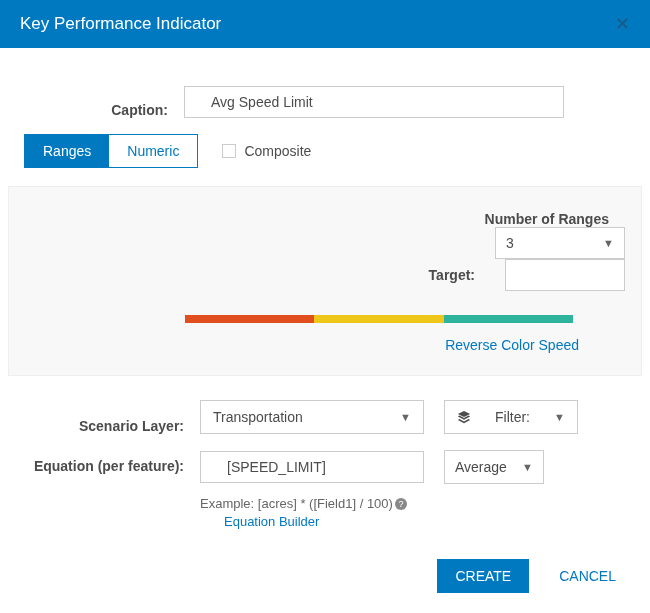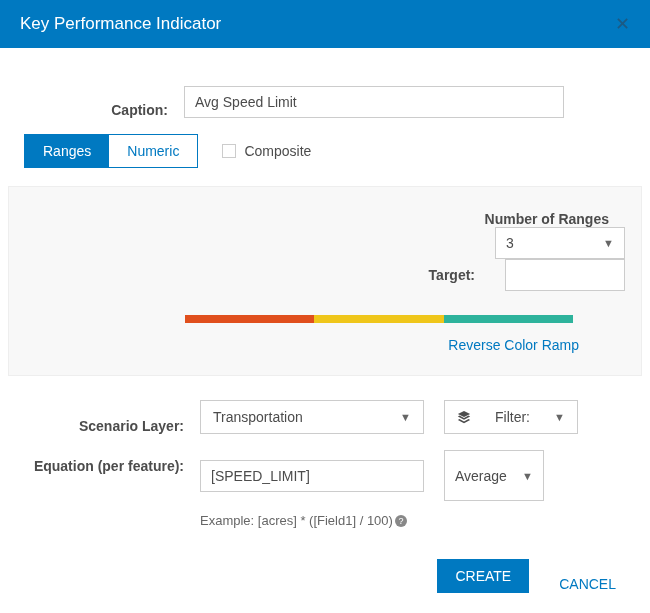--- a/index.html
+++ b/index.html
@@ -51,21 +51,21 @@
     padding-top: 8px;
   }
   .field {
     flex: 1;
     display: flex;
     align-items: center;
   }
   input[type=text] {
     border: 1px solid #ccc;
     height: 32px;
-    padding: 0 10px;
+    padding: 0 26px;
     font-size: 14px;
     color: #4c4c4c;
     background: #fff;
     font-family: inherit;
   }
   .caption-input { width: 380px; }
   .toggle-group {
     display: inline-flex;
     border: 1px solid #0079c1;
   }
@@ -169,21 +169,21 @@
     gap: 24px;
   }
   .filter-icon svg { display:block; }
   .eq-input { width: 224px; }
   .avg-select {
     display: flex;
     align-items: center;
     justify-content: space-between;
     border: 1px solid #ccc;
     background: #fff;
-    height: 51px;
+    height: 34px;
     width: 100px;
     padding: 0 10px;
     margin-left: 20px;
     cursor: pointer;
   }
   .hint {
     margin-left: 200px;
     font-size: 13px;
     color: #666;
     padding: 4px 24px 0 0;
@@ -208,21 +208,21 @@
     color: #0079c1;
     text-decoration: none;
     font-size: 13px;
     cursor: pointer;
   }
   .footer {
     position: absolute;
     bottom: 20px;
     right: 28px;
     display: flex;
-    align-items: flex-end;
+    align-items: center;
     gap: 24px;
   }
   .btn-primary {
     background: #0079c1;
     color: #fff;
     border: none;
     height: 34px;
     padding: 0 18px;
     font-size: 14px;
     cursor: pointer;
@@ -280,21 +280,21 @@
       </div>
     </div>
 
 
     <div class="ramp">
       <div class="seg r1"></div>
       <div class="seg r2"></div>
       <div class="seg r3"></div>
     </div>
 
-    <div class="reverse-link">Reverse Color Ramp</div>
+    <div class="reverse-link">Reverse Color Speed</div>
   </div>
 
   <div class="row" style="margin-top:14px; padding-left:24px;">
     <div class="label" style="width:176px;">Scenario Layer:</div>
     <div class="sel-wide">
       <span>Transportation</span>
       <span class="caret">▼</span>
     </div>
     <div class="filter-btn">
       <span class="filter-icon">
@@ -312,19 +312,22 @@
     <input type="text" class="eq-input" value="[SPEED_LIMIT]" style="">
     <div class="avg-select">
       <span>Average</span>
       <span class="caret">▼</span>
     </div>
   </div>
 
   <div class="hint">
     <span>Example: [acres] * ([Field1] / 100)</span><span class="qmark">?</span>
   </div>
+  <div class="eq-builder">
+    <a>Equation Builder</a>
+  </div>
 
 </div>
 
 <div class="footer">
   <button class="btn-primary">CREATE</button>
   <button class="btn-link">CANCEL</button>
 </div>
 
 </body></html>

